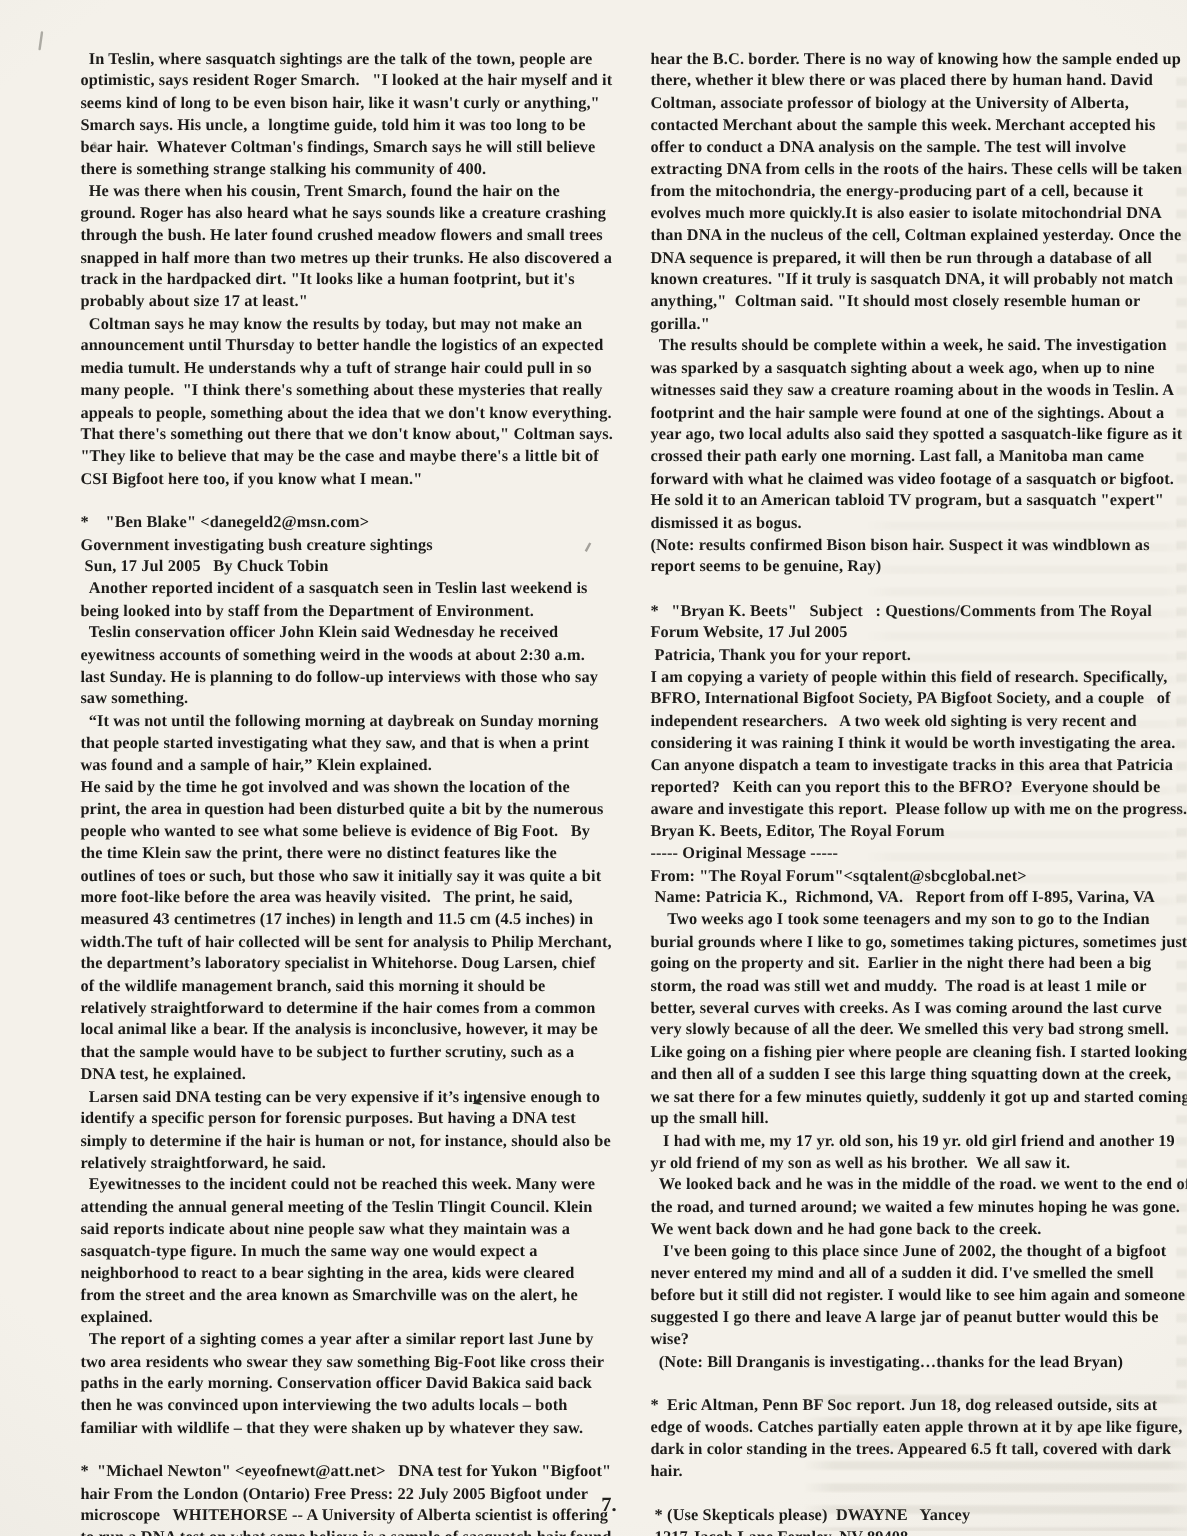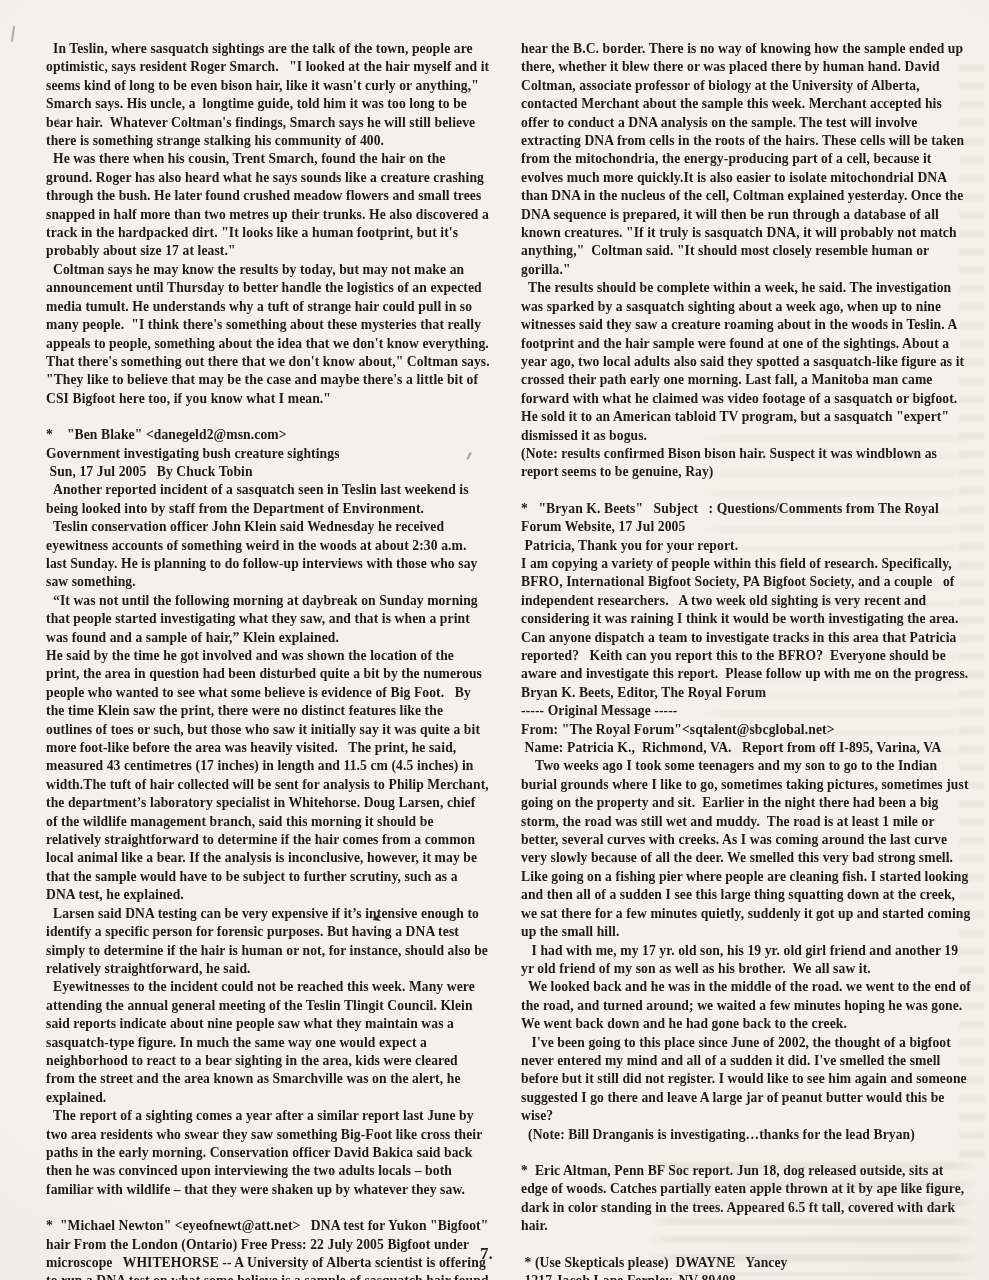--- a/index.html
+++ b/index.html
@@ -4,21 +4,21 @@
 <style>
   html,body{margin:0;padding:0;}
   body{
     width:989px;height:1280px;position:relative;overflow:hidden;
     background:
       radial-gradient(ellipse 120% 90% at 50% 45%, #f4f1ea 60%, #e9e6df 92%, #dedbd4 100%),
       #efece5;
     font-family:"Liberation Serif","DejaVu Serif",serif;
     color:#1d1c1a;
   }
-  .page{position:absolute;inset:0;}
+  .page{position:absolute;inset:0;margin-left:21px;}
   .col{
     position:absolute;top:40px;
     font-size:13.6px;line-height:18.4px;font-weight:bold;
     letter-spacing:.1px;
     white-space:pre-wrap;
   }
   .col-left{left:46px;width:444px;}
   .col-right{left:521px;width:452px;}
   .block{margin:0;}
   .block.gap{margin-top:18px;}

